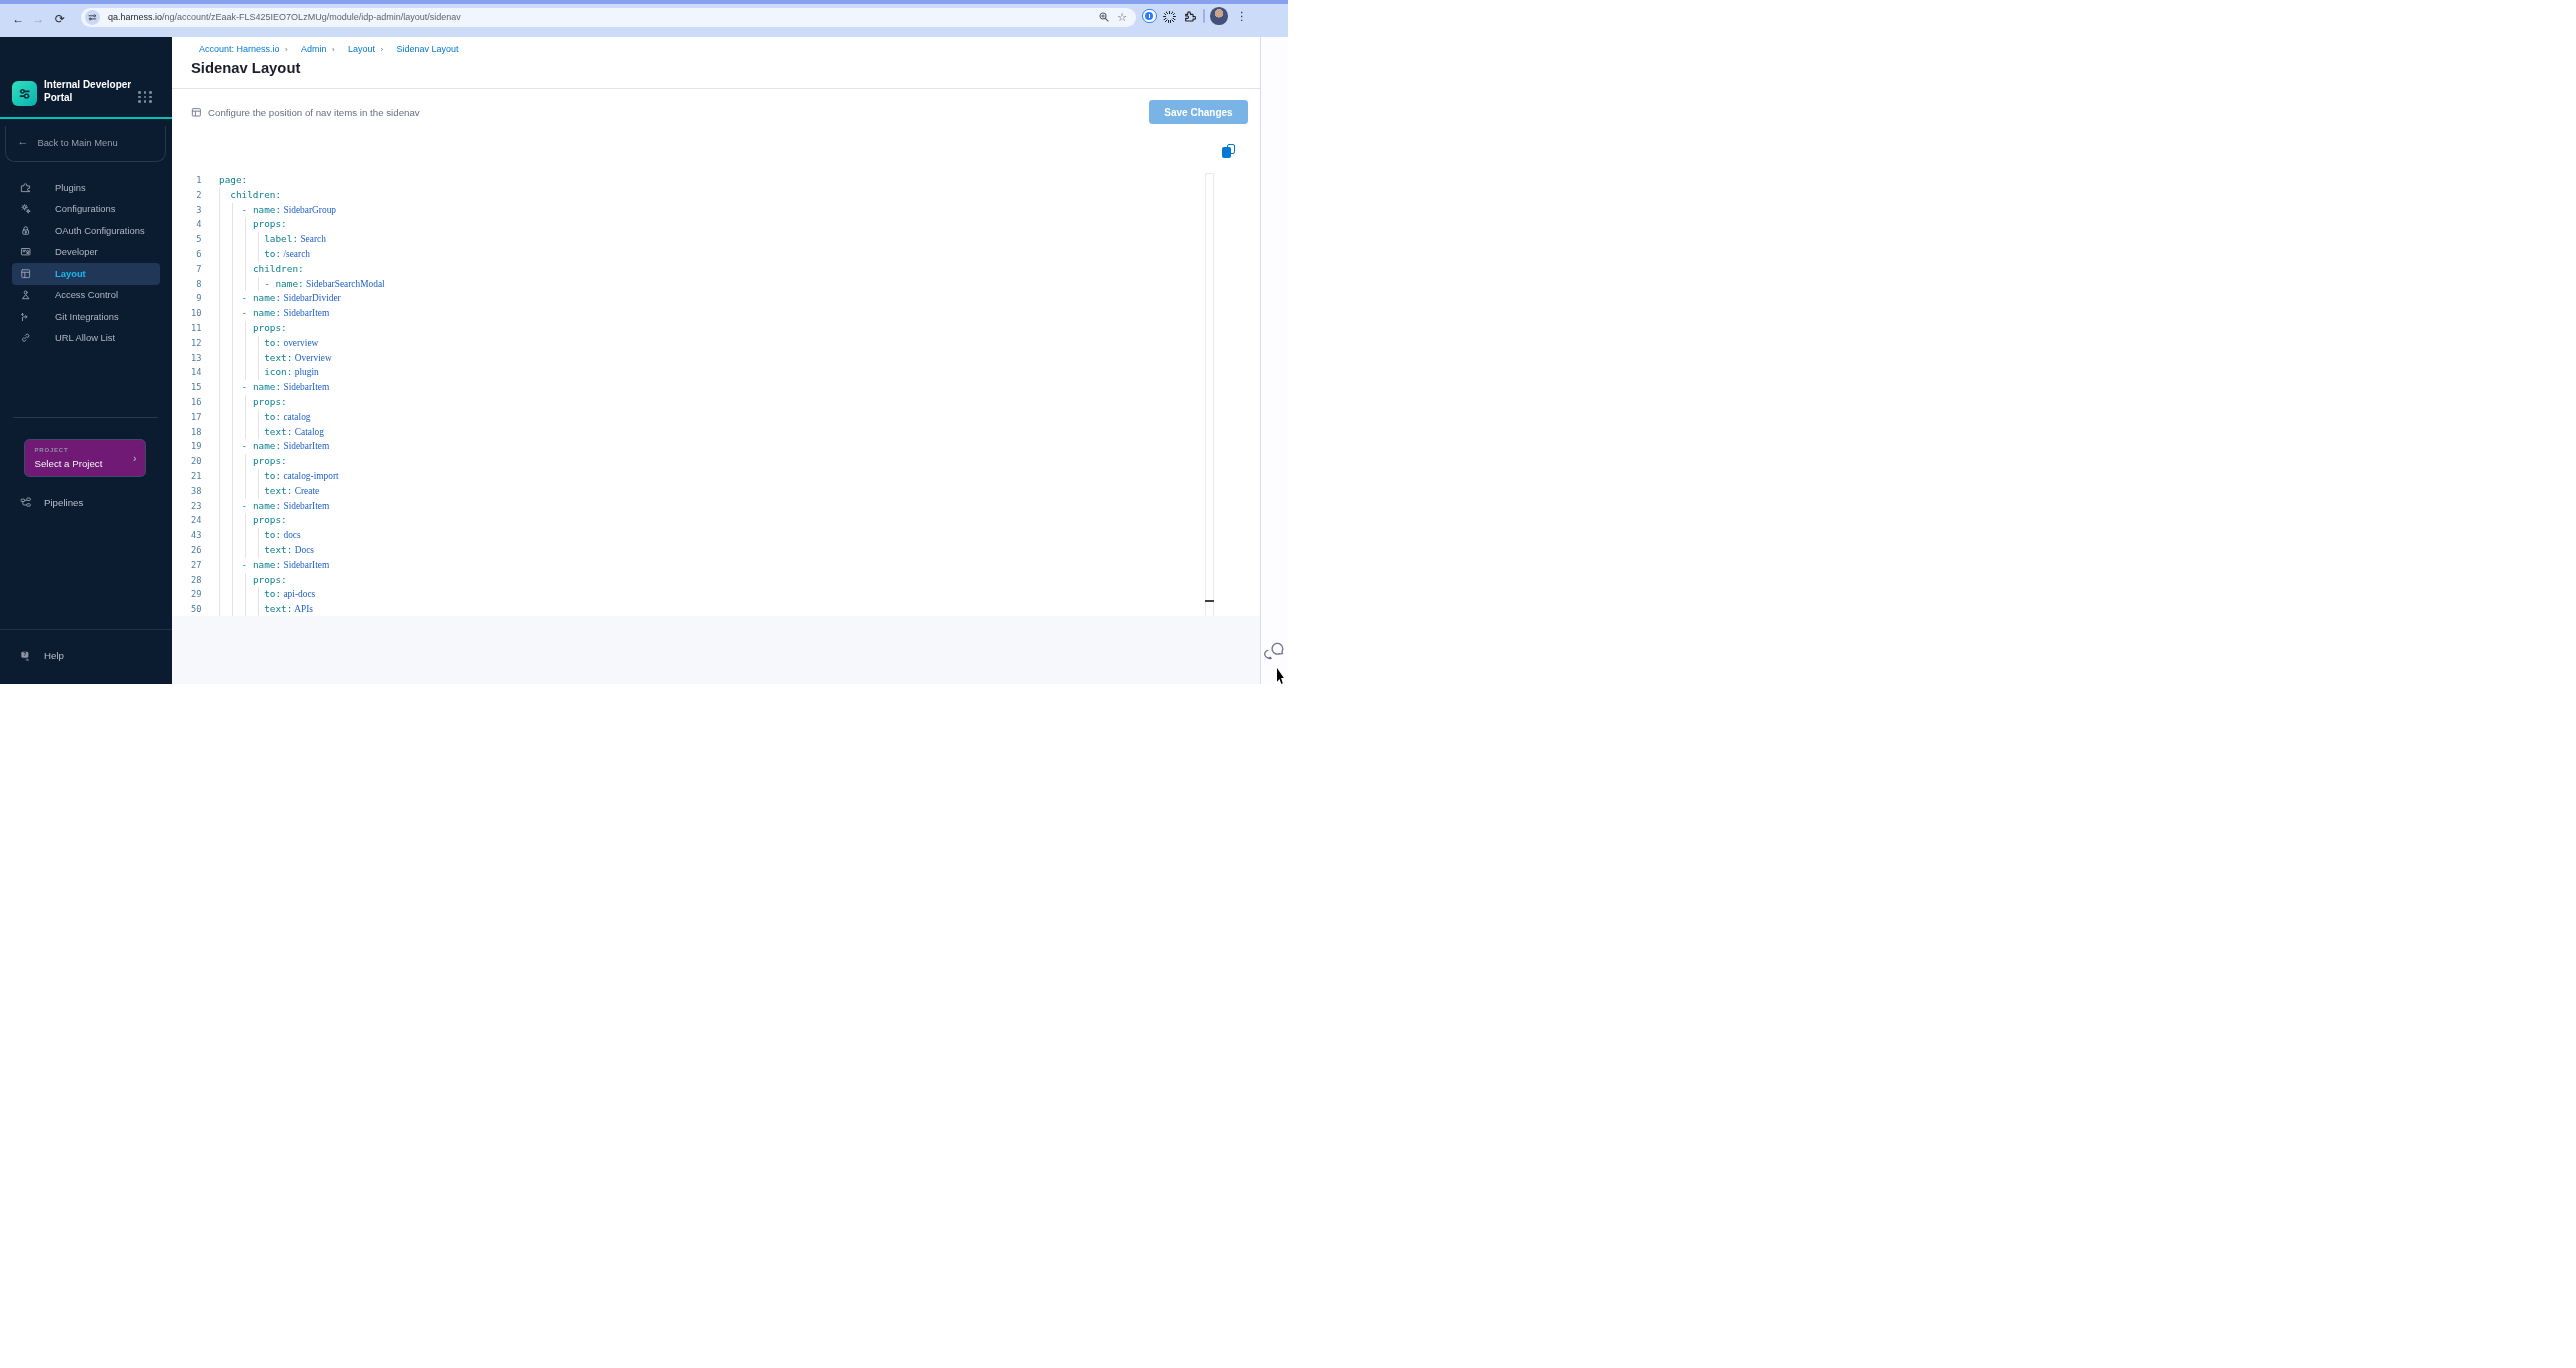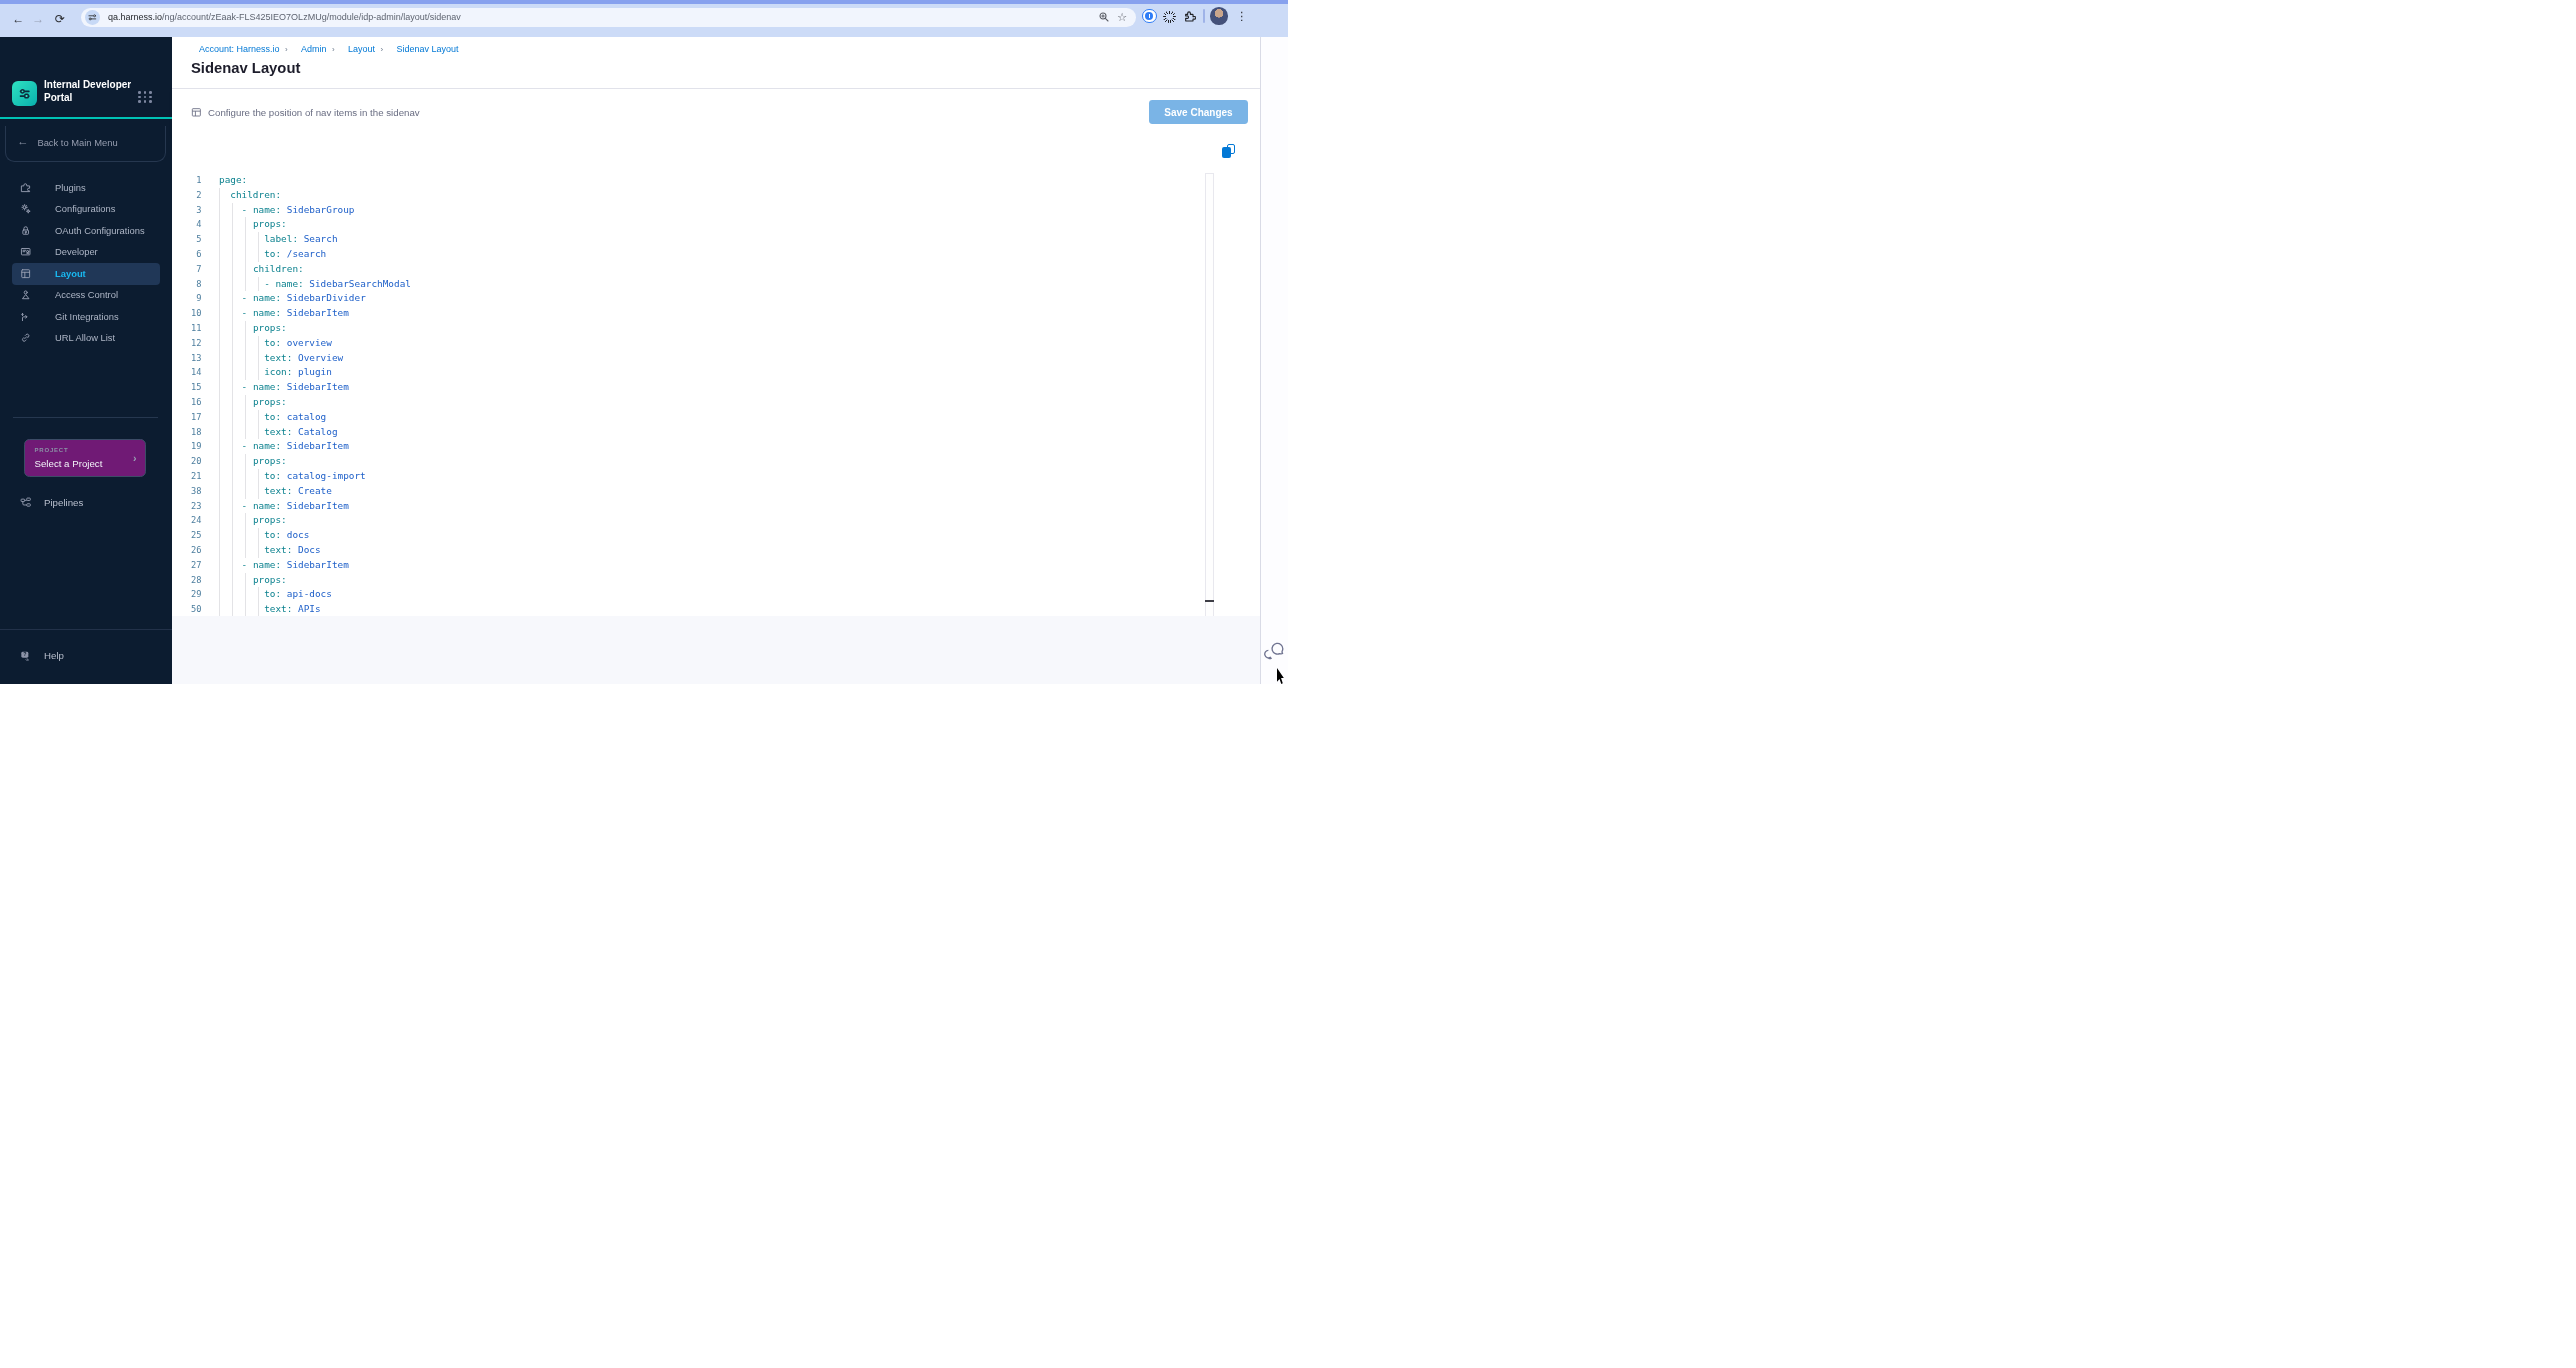--- a/index.html
+++ b/index.html
@@ -73,21 +73,21 @@
   .content { position:absolute; left:172px; top:135px; width:1088px; height:481px; background:#fff; }
   .copy-icon { position:absolute; left:1050px; top:8.7px; width:14.8px; height:14.8px; }
   .copy-back { position:absolute; left:4.7px; top:0; width:8.7px; height:10px; border:1.3px solid #0278d5; border-radius:2px; }
   .copy-front { position:absolute; left:0; top:3.4px; width:9.4px; height:10.7px; background:#0278d5; border-radius:2px; }
   .code-lines { position:absolute; left:0; top:38px; width:1027px; font-family:"DejaVu Sans Mono", monospace; }
   .cl { position:relative; height:14.8px; line-height:14.8px; }
   .ln { position:absolute; left:0; top:0; width:29.5px; text-align:right; font-size:8.7px; color:#4d7e9e; }
   .g { position:absolute; top:0; bottom:0; width:0.7px; background:#e3e3e6; }
   .ct { display:inline-block; margin-left:47px; font-size:9.4px; white-space:pre; }
   .tk-k { color:#0d828f; }
-  .tk-v { color:#2061c9; }
+  .tk-v { color:#2061c9;font-family:Liberation Serif, serif; }
   .tk-d { color:#0d828f; }
   .editor-scrollbar { position:absolute; left:1033px; top:38px; width:9.4px; height:444px; border:0.7px solid #e8e8ee; background:#fefefe; }
   .scroll-dash { position:absolute; left:1033px; top:465px; width:9.4px; height:2px; background:#3e3e46; }
 
   .bottom-strip { position:absolute; left:172px; top:616px; width:1088px; height:68px; background:#f7f8fc; }
 
   
   .gutter { position:absolute; left:1260px; top:37px; width:28px; height:647px; background:#fdfdff; border-left:0.7px solid #d9dbe6; }
   .chat-widget { position:absolute; left:2.7px; top:603px; width:21.5px; height:21.5px; }
   .mouse-cursor { position:absolute; left:1277px; top:668px; width:10.7px; height:16px; background:#000;
@@ -299,21 +299,21 @@
         <div class="cl"><span class="ln">15</span><span class="g" style="left: calc(0ch + 47px);"></span><span class="g" style="left: calc(2ch + 47px);"></span><span class="ct">    <span class="tk-d">- </span><span class="tk-k">name:</span><span class="tk-v"> SidebarItem</span></span></div>
         <div class="cl"><span class="ln">16</span><span class="g" style="left: calc(0ch + 47px);"></span><span class="g" style="left: calc(2ch + 47px);"></span><span class="g" style="left: calc(4ch + 47px);"></span><span class="ct">      <span class="tk-k">props:</span></span></div>
         <div class="cl"><span class="ln">17</span><span class="g" style="left: calc(0ch + 47px);"></span><span class="g" style="left: calc(2ch + 47px);"></span><span class="g" style="left: calc(4ch + 47px);"></span><span class="g" style="left: calc(6ch + 47px);"></span><span class="ct">        <span class="tk-k">to:</span><span class="tk-v"> catalog</span></span></div>
         <div class="cl"><span class="ln">18</span><span class="g" style="left: calc(0ch + 47px);"></span><span class="g" style="left: calc(2ch + 47px);"></span><span class="g" style="left: calc(4ch + 47px);"></span><span class="g" style="left: calc(6ch + 47px);"></span><span class="ct">        <span class="tk-k">text:</span><span class="tk-v"> Catalog</span></span></div>
         <div class="cl"><span class="ln">19</span><span class="g" style="left: calc(0ch + 47px);"></span><span class="g" style="left: calc(2ch + 47px);"></span><span class="ct">    <span class="tk-d">- </span><span class="tk-k">name:</span><span class="tk-v"> SidebarItem</span></span></div>
         <div class="cl"><span class="ln">20</span><span class="g" style="left: calc(0ch + 47px);"></span><span class="g" style="left: calc(2ch + 47px);"></span><span class="g" style="left: calc(4ch + 47px);"></span><span class="ct">      <span class="tk-k">props:</span></span></div>
         <div class="cl"><span class="ln">21</span><span class="g" style="left: calc(0ch + 47px);"></span><span class="g" style="left: calc(2ch + 47px);"></span><span class="g" style="left: calc(4ch + 47px);"></span><span class="g" style="left: calc(6ch + 47px);"></span><span class="ct">        <span class="tk-k">to:</span><span class="tk-v"> catalog-import</span></span></div>
         <div class="cl"><span class="ln">38</span><span class="g" style="left: calc(0ch + 47px);"></span><span class="g" style="left: calc(2ch + 47px);"></span><span class="g" style="left: calc(4ch + 47px);"></span><span class="g" style="left: calc(6ch + 47px);"></span><span class="ct">        <span class="tk-k">text:</span><span class="tk-v"> Create</span></span></div>
         <div class="cl"><span class="ln">23</span><span class="g" style="left: calc(0ch + 47px);"></span><span class="g" style="left: calc(2ch + 47px);"></span><span class="ct">    <span class="tk-d">- </span><span class="tk-k">name:</span><span class="tk-v"> SidebarItem</span></span></div>
         <div class="cl"><span class="ln">24</span><span class="g" style="left: calc(0ch + 47px);"></span><span class="g" style="left: calc(2ch + 47px);"></span><span class="g" style="left: calc(4ch + 47px);"></span><span class="ct">      <span class="tk-k">props:</span></span></div>
-        <div class="cl"><span class="ln">25</span><span class="g" style="left: calc(0ch + 47px);"></span><span class="g" style="left: calc(2ch + 47px);"></span><span class="g" style="left: calc(4ch + 47px);"></span><span class="g" style="left: calc(6ch + 47px);"></span><span class="ct">        <span class="tk-k">to:</span><span class="tk-v"> docs</span></span></div>
+        <div class="cl"><span class="ln">43</span><span class="g" style="left: calc(0ch + 47px);"></span><span class="g" style="left: calc(2ch + 47px);"></span><span class="g" style="left: calc(4ch + 47px);"></span><span class="g" style="left: calc(6ch + 47px);"></span><span class="ct">        <span class="tk-k">to:</span><span class="tk-v"> docs</span></span></div>
         <div class="cl"><span class="ln">26</span><span class="g" style="left: calc(0ch + 47px);"></span><span class="g" style="left: calc(2ch + 47px);"></span><span class="g" style="left: calc(4ch + 47px);"></span><span class="g" style="left: calc(6ch + 47px);"></span><span class="ct">        <span class="tk-k">text:</span><span class="tk-v"> Docs</span></span></div>
         <div class="cl"><span class="ln">27</span><span class="g" style="left: calc(0ch + 47px);"></span><span class="g" style="left: calc(2ch + 47px);"></span><span class="ct">    <span class="tk-d">- </span><span class="tk-k">name:</span><span class="tk-v"> SidebarItem</span></span></div>
         <div class="cl"><span class="ln">28</span><span class="g" style="left: calc(0ch + 47px);"></span><span class="g" style="left: calc(2ch + 47px);"></span><span class="g" style="left: calc(4ch + 47px);"></span><span class="ct">      <span class="tk-k">props:</span></span></div>
         <div class="cl"><span class="ln">29</span><span class="g" style="left: calc(0ch + 47px);"></span><span class="g" style="left: calc(2ch + 47px);"></span><span class="g" style="left: calc(4ch + 47px);"></span><span class="g" style="left: calc(6ch + 47px);"></span><span class="ct">        <span class="tk-k">to:</span><span class="tk-v"> api-docs</span></span></div>
         <div class="cl"><span class="ln">50</span><span class="g" style="left: calc(0ch + 47px);"></span><span class="g" style="left: calc(2ch + 47px);"></span><span class="g" style="left: calc(4ch + 47px);"></span><span class="g" style="left: calc(6ch + 47px);"></span><span class="ct">        <span class="tk-k">text:</span><span class="tk-v"> APIs</span></span></div>
       </div>
     <div class="editor-scrollbar"></div>
     <div class="scroll-dash"></div>
   </div>
 

